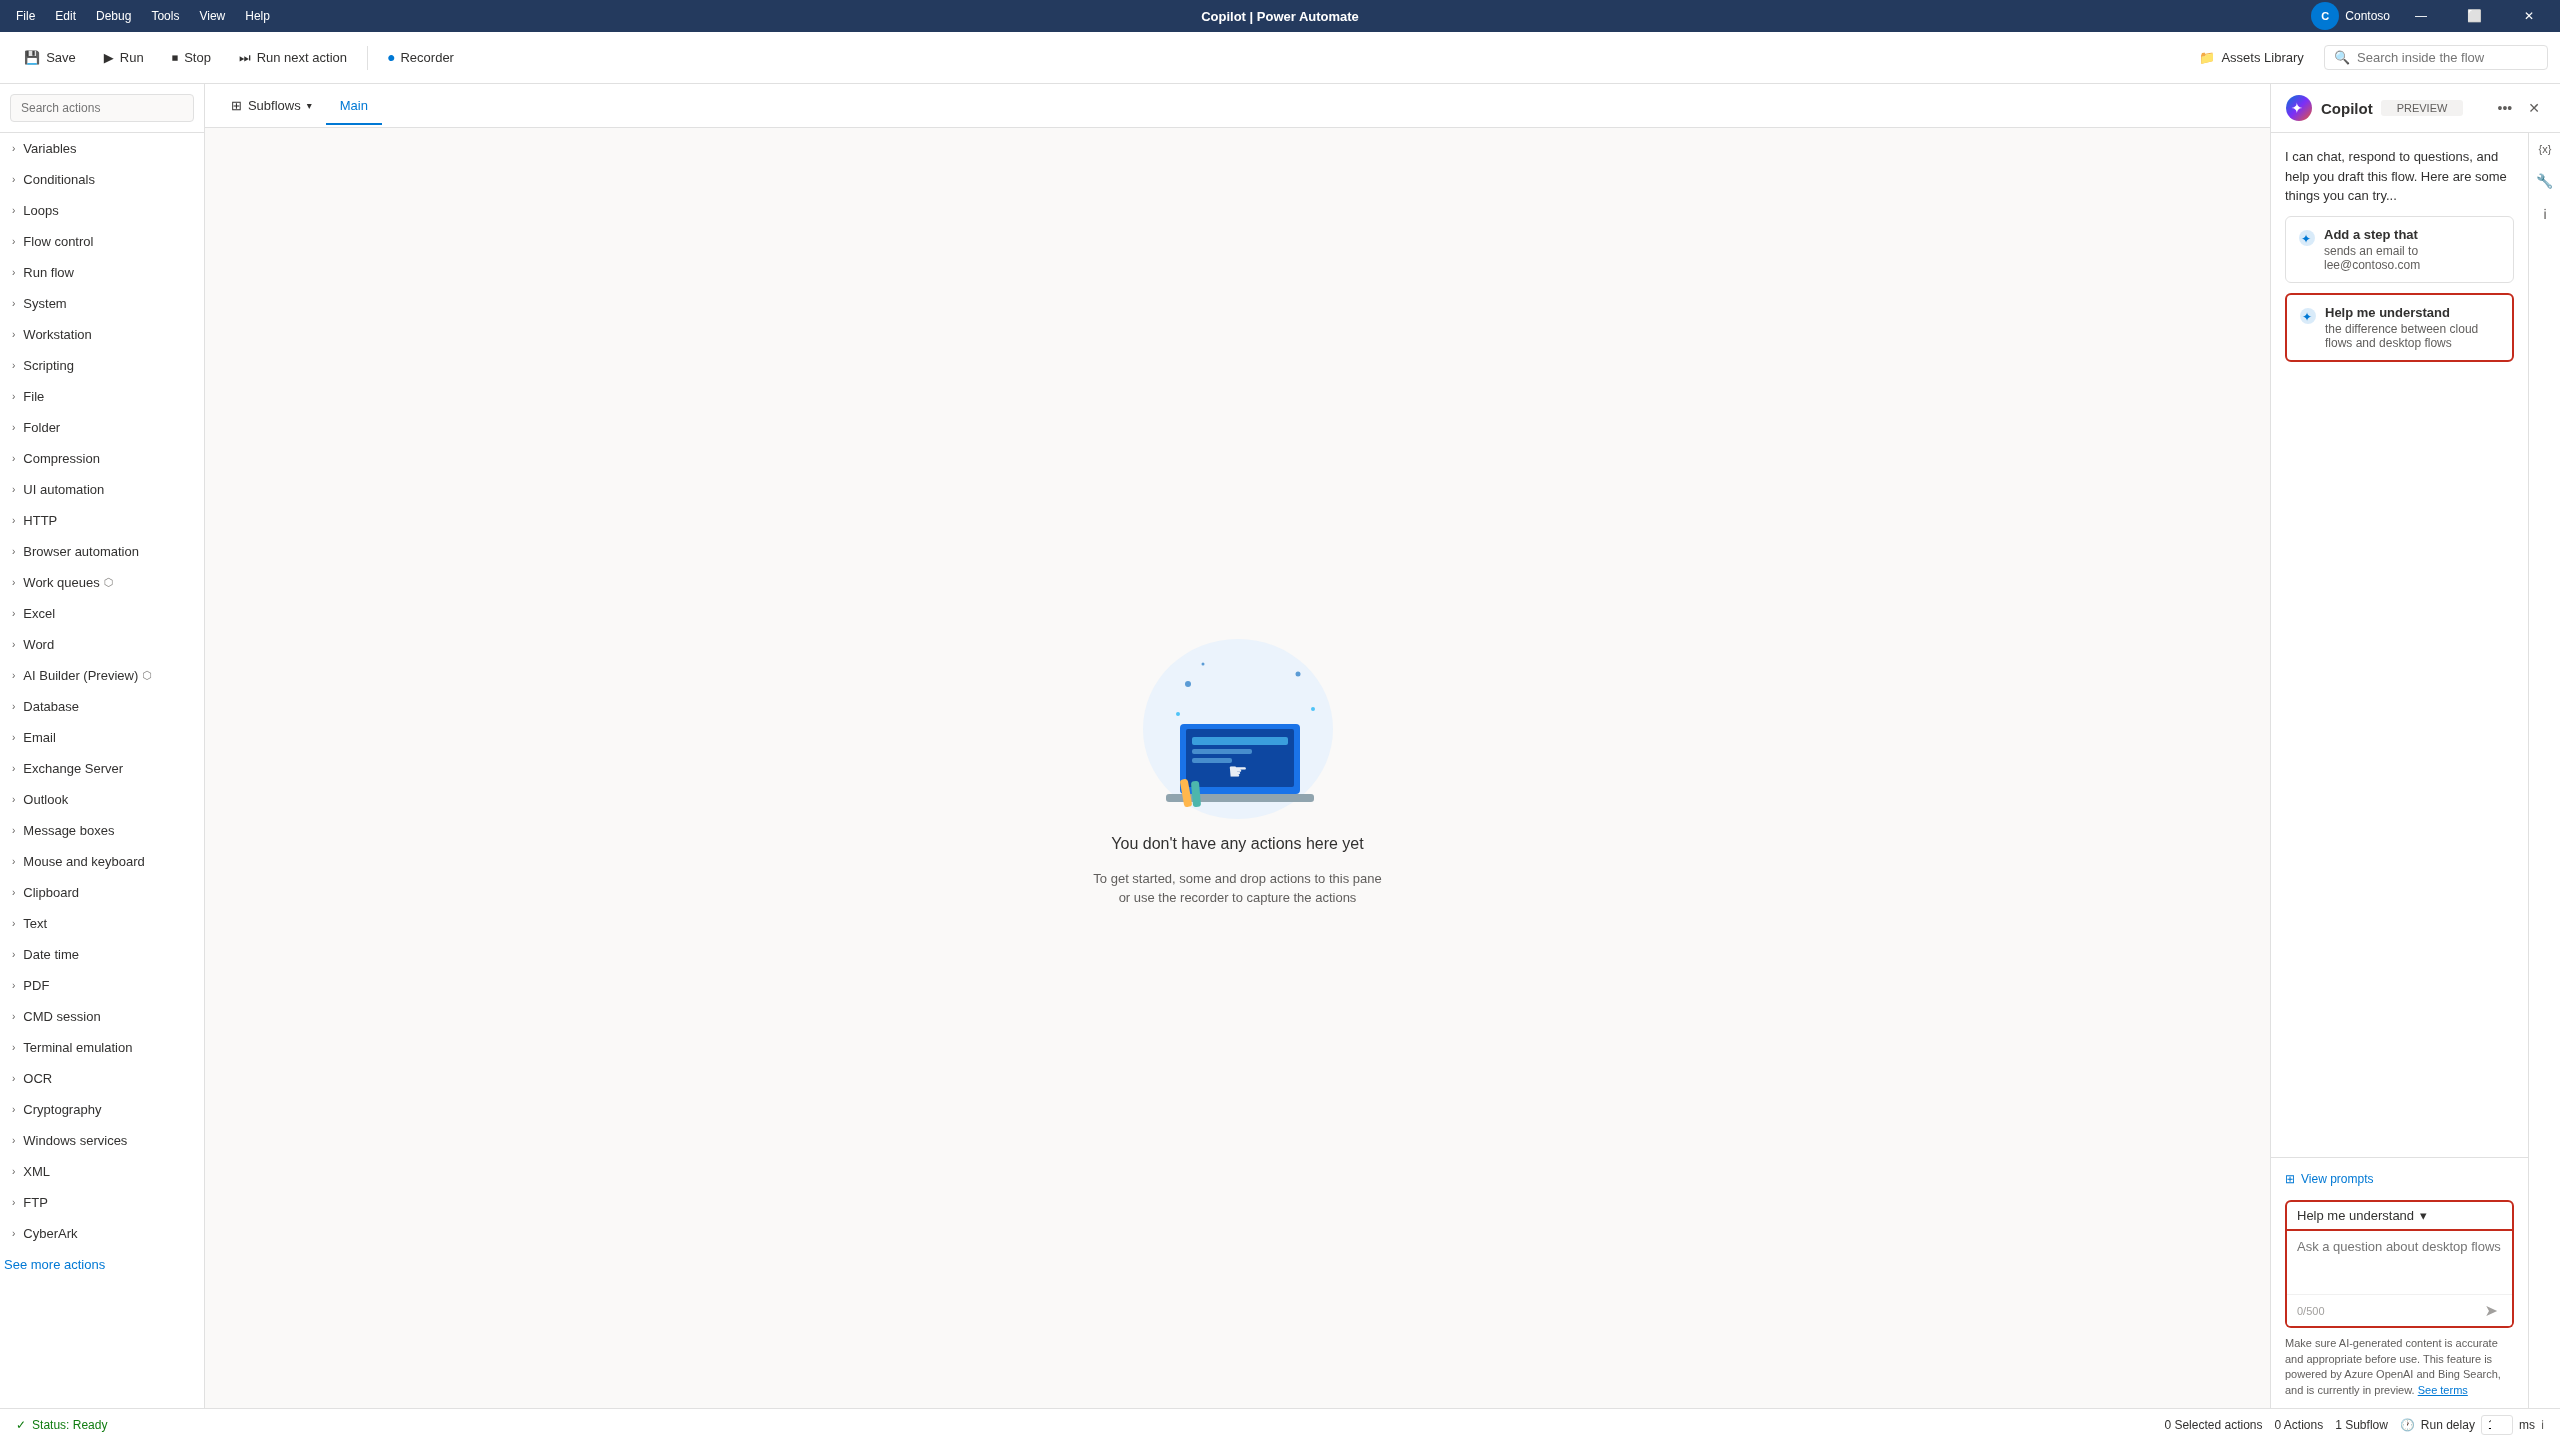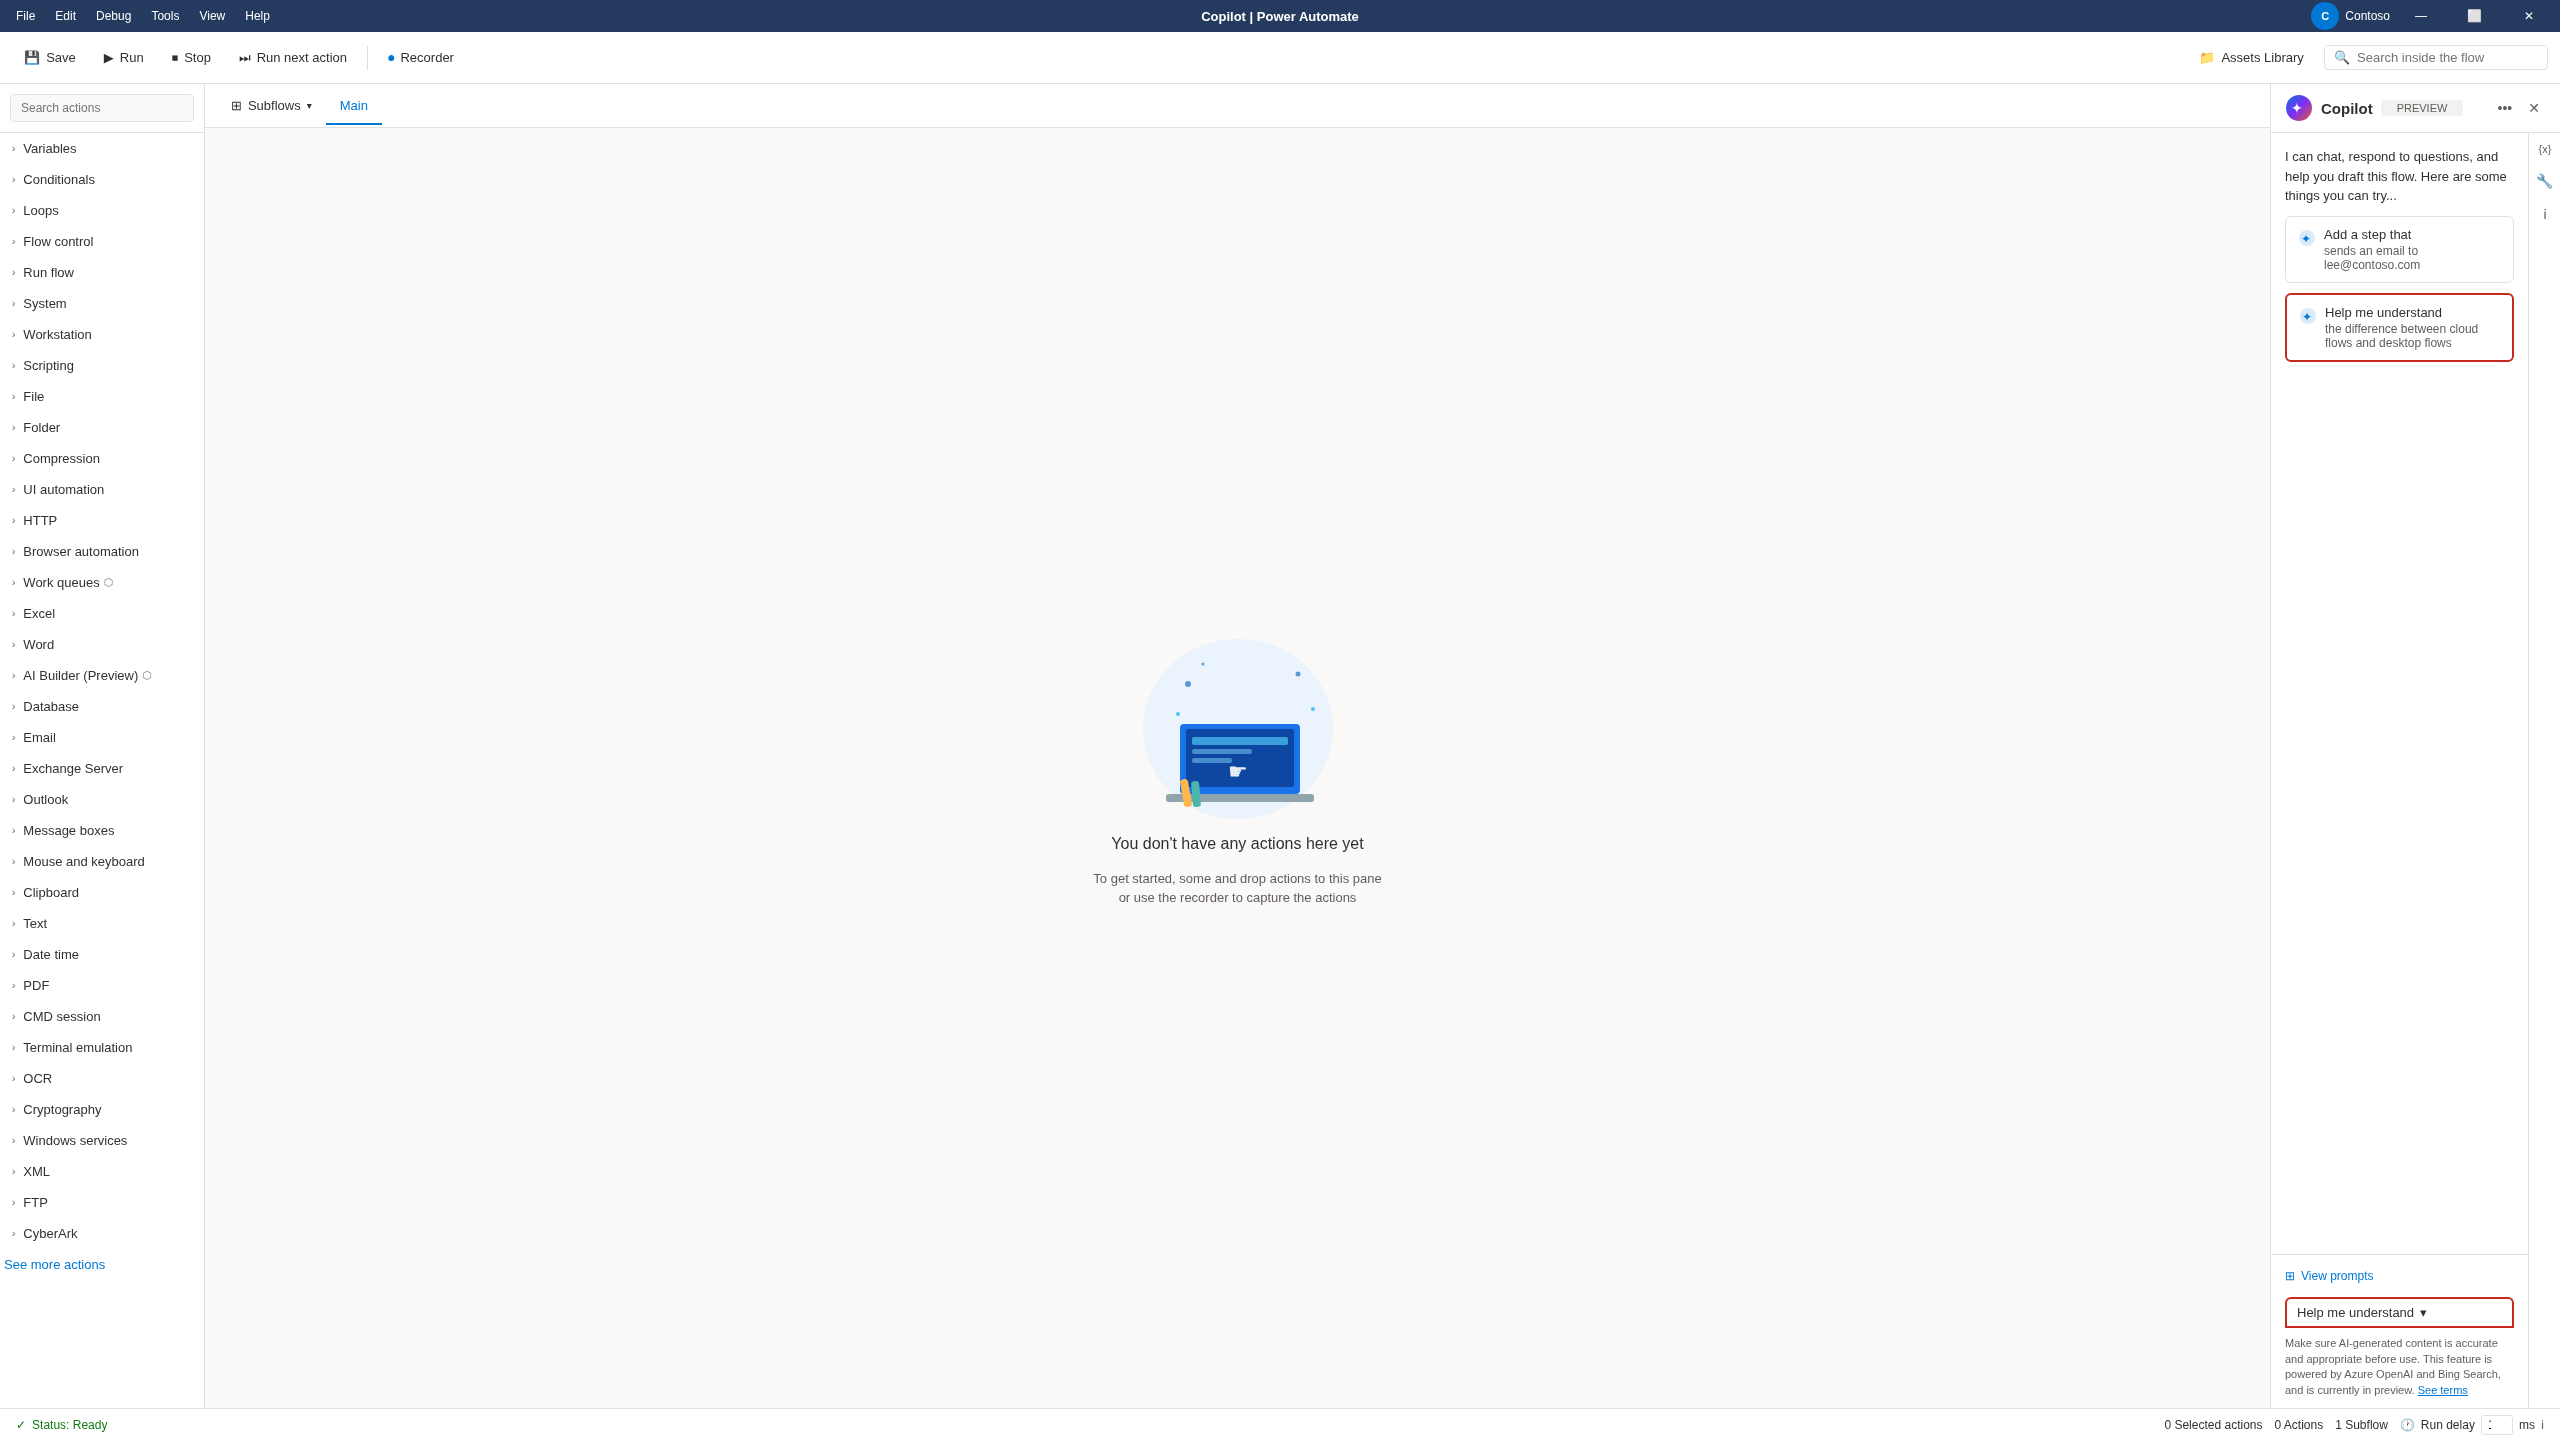--- a/index.html
+++ b/index.html
@@ -181,21 +181,21 @@
       border: 1px solid #e0e0e0;
       border-radius: 6px;
       padding: 10px 12px;
       cursor: pointer;
       display: flex;
       gap: 8px;
     }
     .suggestion-card.selected { border: 2px solid #c42b1c; }
     .suggestion-icon { font-size: 16px; color: #0078d4; margin-top: 2px; flex-shrink: 0; }
     .suggestion-content {}
-    .suggestion-title { font-size: 13px; font-weight: 400; color: #323130; }
+    .suggestion-title { font-size: 13px; font-weight: 700; color: #323130; }
     .suggestion-sub { font-size: 12px; color: #605e5c; margin-top: 2px; }
 
     .copilot-footer { padding: 10px 14px; border-top: 1px solid #e0e0e0; }
     .view-prompts-btn {
       display: flex; align-items: center; gap: 6px;
       background: none; border: none; cursor: pointer;
       color: #0078d4; font-size: 12px; margin-bottom: 10px;
       padding: 4px 0;
     }
 
@@ -613,20 +613,27 @@
           <button class="view-prompts-btn">
             <span>⊞</span>
             <span>View prompts</span>
           </button>
 
           <div class="copilot-input-area">
             <div class="copilot-mode-selector">
               <span>Help me understand</span>
               <span>▾</span>
             </div>
+            <div class="copilot-textarea-wrapper">
+              <textarea class="copilot-textarea" placeholder="Ask a question about desktop flows" style=""></textarea>
+              <div class="copilot-textarea-footer">
+                <span class="char-count">0/500</span>
+                <button class="send-btn">➤</button>
+              </div>
+            </div>
           </div>
 
           <div class="copilot-disclaimer">
             <span>Make sure AI-generated content is accurate and appropriate before use. This feature is powered by Azure OpenAI and Bing Search, and is currently in preview.</span>
             <span class="disclaimer-link">See terms</span>
           </div>
         </div>
       </div>
 
       <div style="width:32px; border-left:1px solid #e0e0e0; display:flex; flex-direction:column; background:white;">

